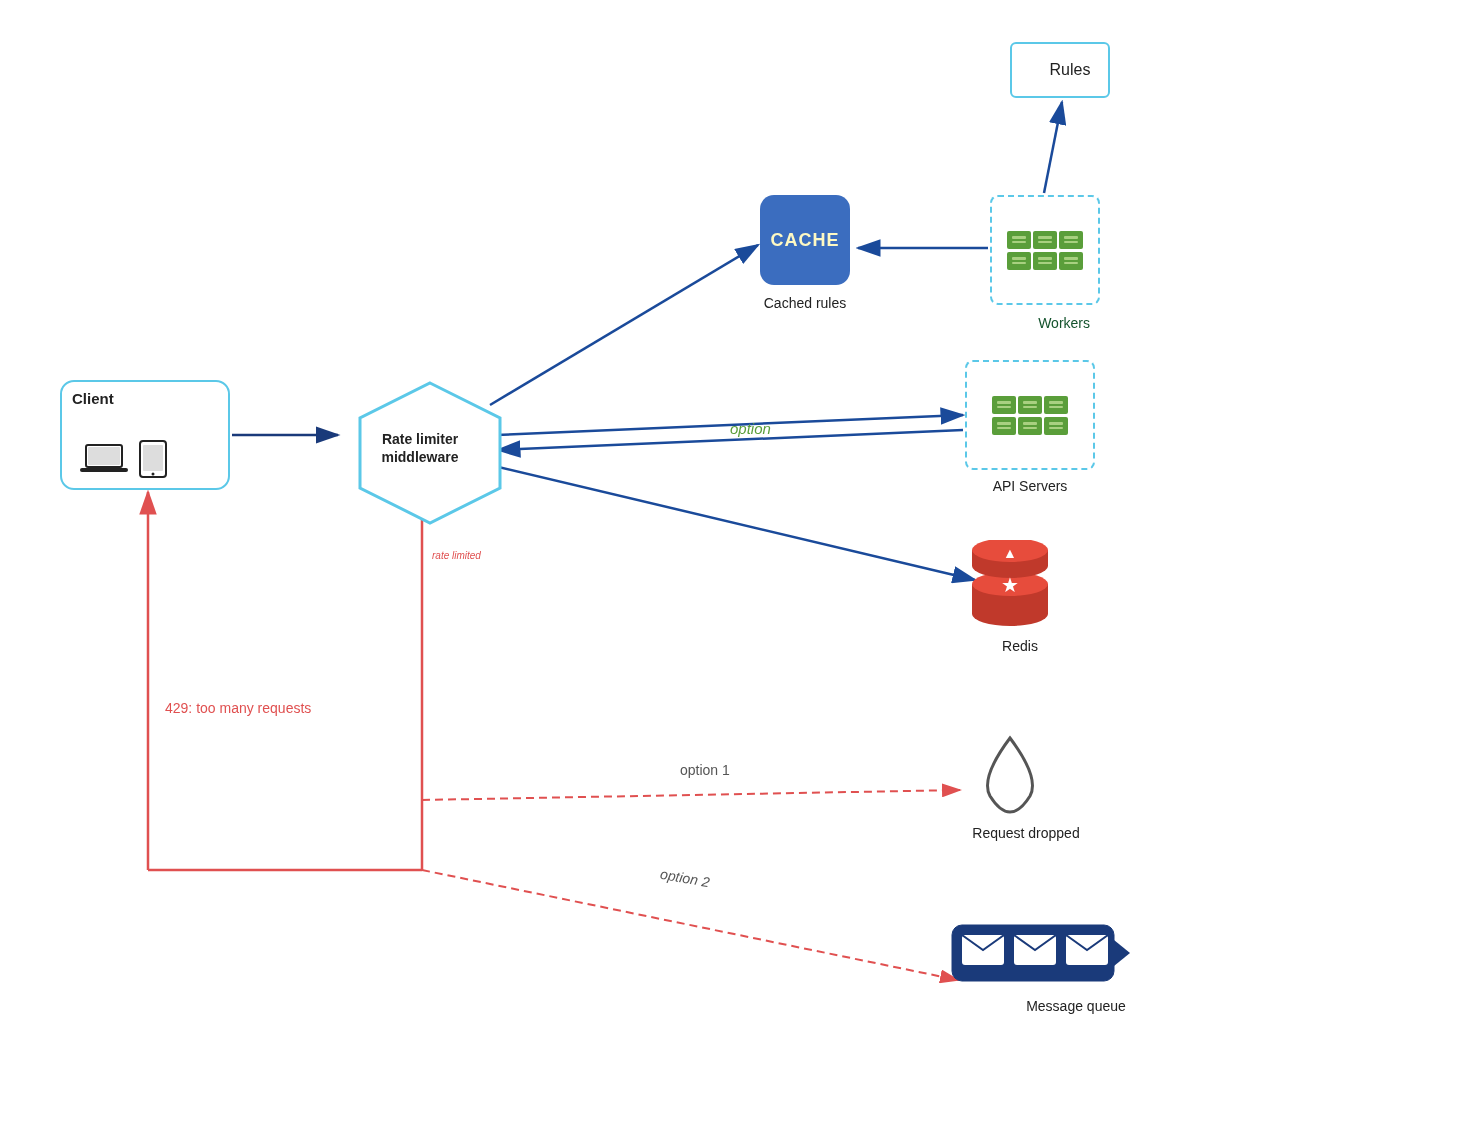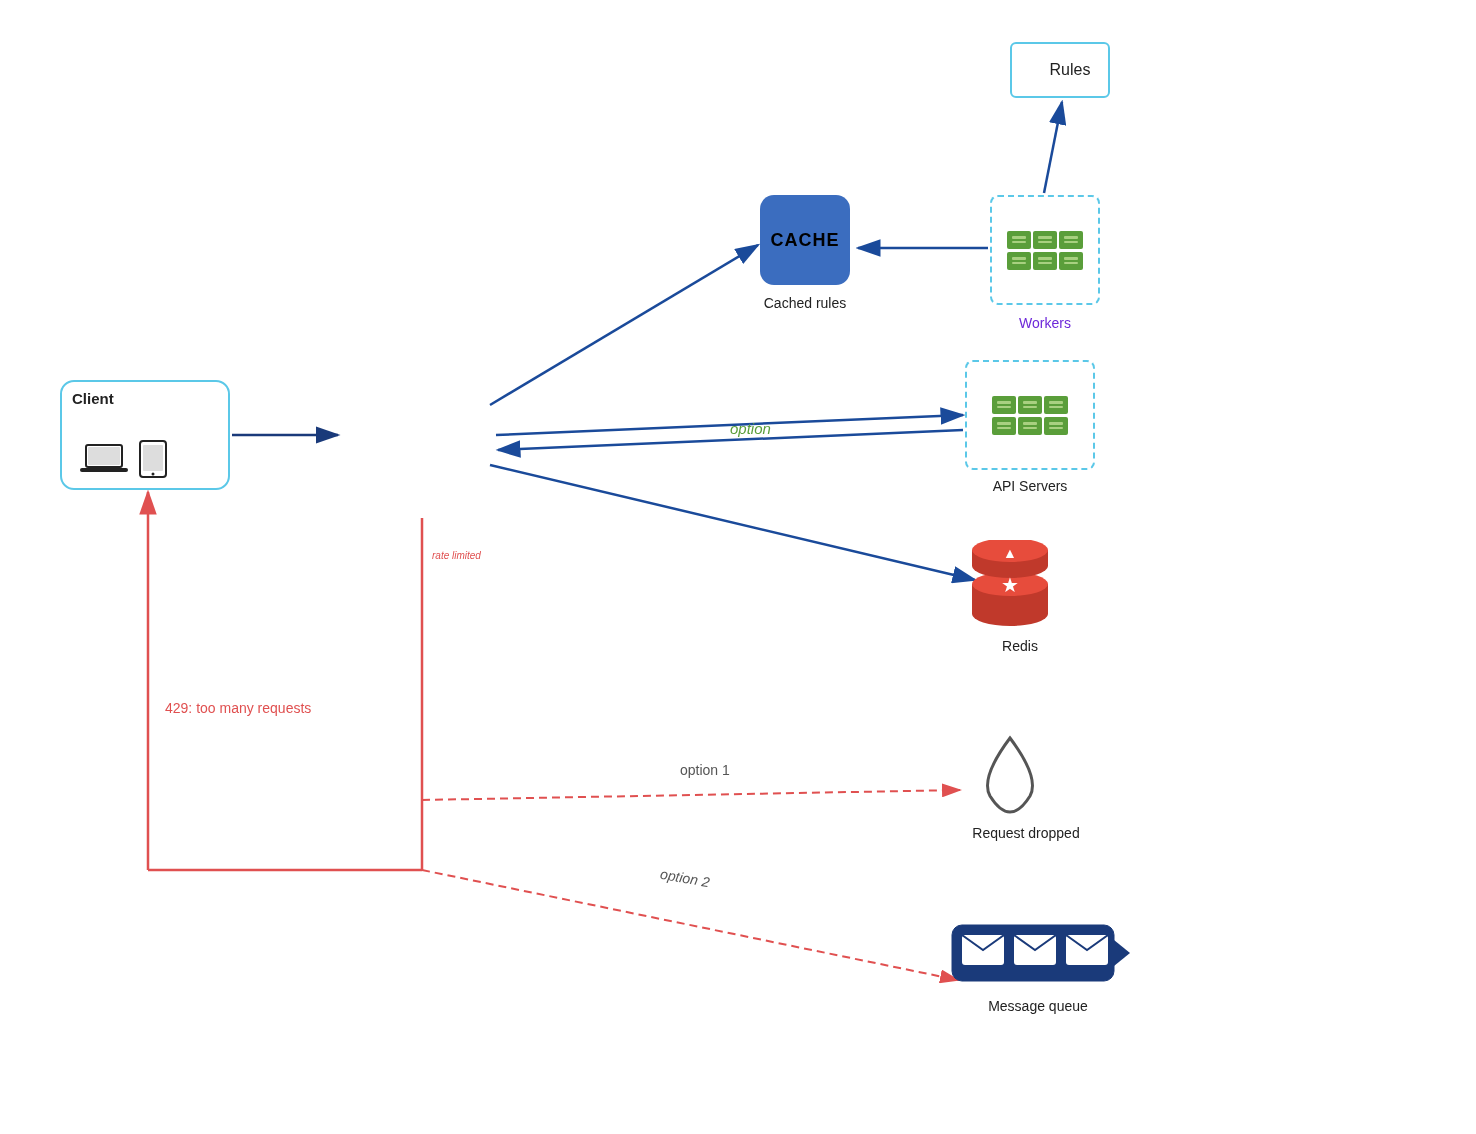--- a/index.html
+++ b/index.html
@@ -91,21 +91,21 @@
       width: 90px;
       height: 90px;
       background: #3b6dbf;
       border-radius: 14px;
       display: flex;
       flex-direction: column;
       align-items: center;
       justify-content: center;
     }
     .cache-label-inside {
-      color: #000000;
+      color: #fef9c3;
       font-size: 18px;
       font-weight: bold;
       letter-spacing: 1px;
     }
     .cache-caption {
       position: absolute;
       left: 730px;
       top: 295px;
       font-size: 14px;
       color: #222;
@@ -251,20 +251,28 @@
       <span>
         <svg width="30" height="40" viewBox="0 0 30 40">
           <rect x="2" y="2" width="26" height="36" rx="3" fill="none" stroke="#222" stroke-width="2"></rect>
           <rect x="5" y="6" width="20" height="26" rx="1" fill="#ddd"></rect>
           <circle cx="15" cy="35" r="1.5" fill="#222"></circle>
         </svg>
       </span>
     </div>
   </div>
 
+  <div class="hexagon-wrapper">
+    <div class="hexagon">
+      <svg width="160" height="150" viewBox="0 0 160 150">
+        <polygon points="80,5 150,40 150,110 80,145 10,110 10,40" fill="white" stroke="#5bc8e8" stroke-width="3"></polygon>
+      </svg>
+      <div class="hexagon-text">Rate limiter<br>middleware</div>
+    </div>
+  </div>
 
   <div class="cache-box">
     <span class="cache-label-inside">CACHE</span>
   </div>
   <div class="cache-caption" style="position:absolute; left:730px; top:295px; font-size:14px; color:#222; text-align:center; width:150px;">Cached rules</div>
 
   <div class="workers-box">
     <div class="server-stack">
       <div class="server-row">
         <div class="server-unit" style="background:#5a9e3a;">
@@ -301,21 +309,21 @@
         </div>
         <div class="server-unit" style="background:#5a9e3a;">
           <div style="display:flex;flex-direction:column;gap:2px;">
             <div style="width:14px;height:3px;background:#a8d080;border-radius:1px;"></div>
             <div style="width:14px;height:2px;background:#a8d080;border-radius:1px;"></div>
           </div>
         </div>
       </div>
     </div>
   </div>
-  <div style="position:absolute; left:1000px; top:315px; font-size:14px; color:#6d28d9; text-align:center; width:90px;">Workers</div>
+  <div style="position:absolute; left:1000px; top:315px; font-size:14px; color:#14532d; text-align:right; width:90px;">Workers</div>
 
   <div class="rules-box">
     <span class="rules-label">Rules</span>
   </div>
 
   <div class="api-box">
     <div class="server-stack">
       <div class="server-row">
         <div class="server-unit" style="background:#5a9e3a;">
           <div style="display:flex;flex-direction:column;gap:2px;">
@@ -394,21 +402,21 @@
       <rect x="12" y="15" width="42" height="30" rx="3" fill="white"></rect>
       <polyline points="12,15 33,30 54,15" fill="none" stroke="#1a3a7a" stroke-width="2"></polyline>
 
       <rect x="64" y="15" width="42" height="30" rx="3" fill="white"></rect>
       <polyline points="64,15 85,30 106,15" fill="none" stroke="#1a3a7a" stroke-width="2"></polyline>
 
       <rect x="116" y="15" width="42" height="30" rx="3" fill="white"></rect>
       <polyline points="116,15 137,30 158,15" fill="none" stroke="#1a3a7a" stroke-width="2"></polyline>
     </svg>
   </div>
-  <div style="position:absolute; left:958px; top:998px; font-size:14px; color:#222; text-align:center; width:160px;">Message queue</div>
+  <div style="position:absolute; left:996px; top:998px; font-size:14px; color:#222; text-align:center; width:160px;">Message queue</div>
 
   <div style="position:absolute; left:730px; top:420px; font-size:15px; color:#5a9e3a; font-style:italic;">option</div>
 
   <div style="position:absolute; left:432px; top:550px; font-size:10px; color:#e05050; font-style:italic;">rate limited</div>
 
   <div style="position:absolute; left:165px; top:690px; font-size:14px; color:#e05050;margin-top:10px;">429: too many requests</div>
 
   <div style="position:absolute; left:680px; top:762px; font-size:14px; color:#555;">option 1</div>
 
   <div style="position:absolute; left:660px; top:870px; font-size:14px; color:#555; font-style:italic; transform: rotate(10deg);">option 2</div>

